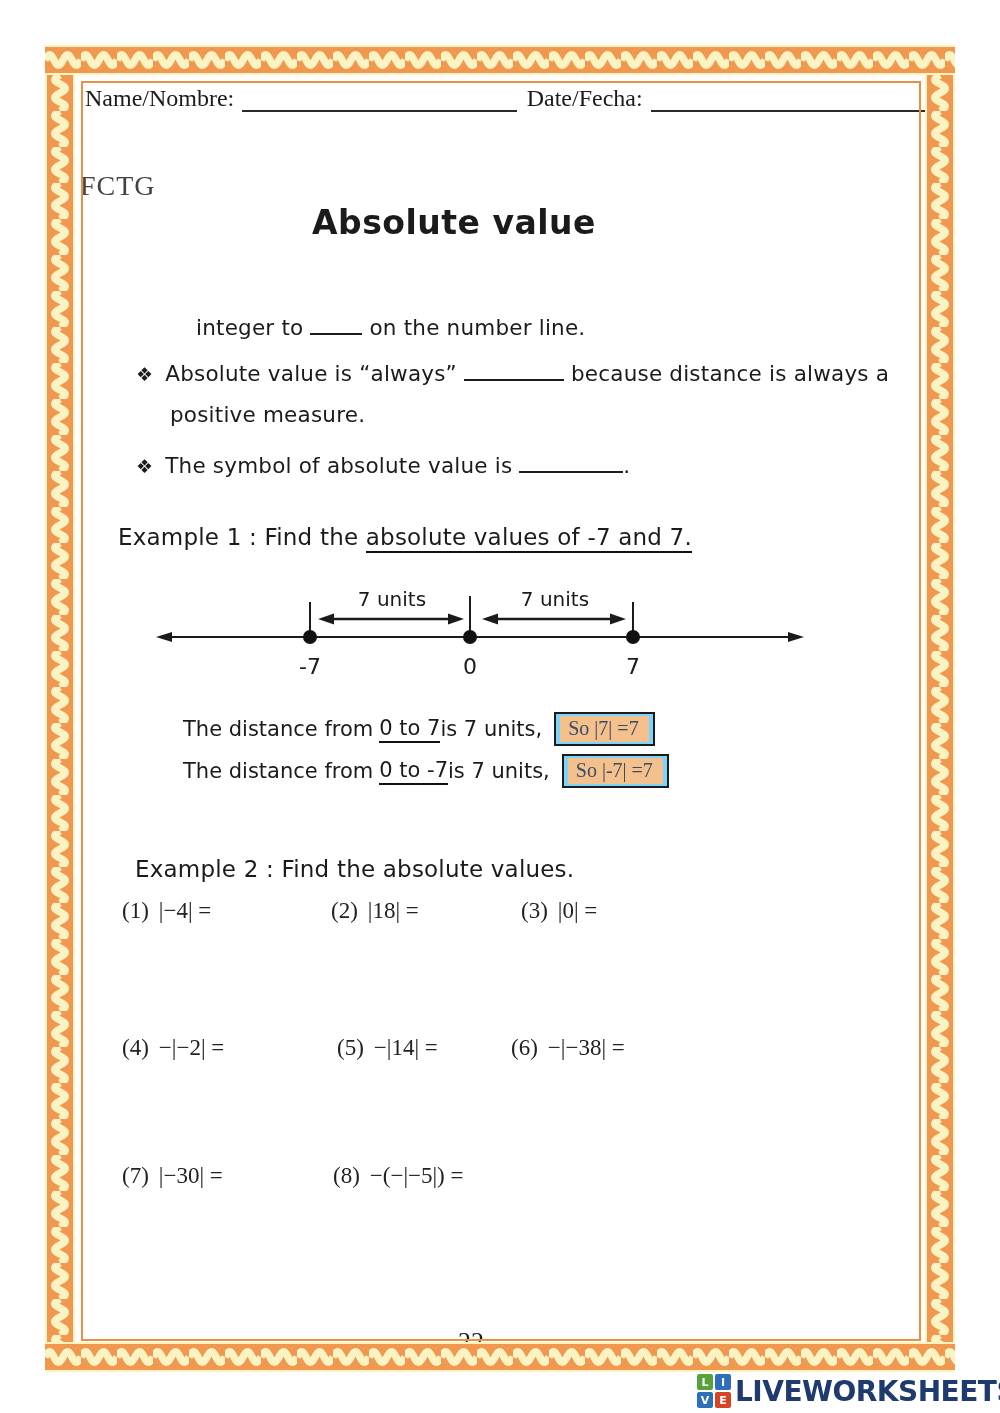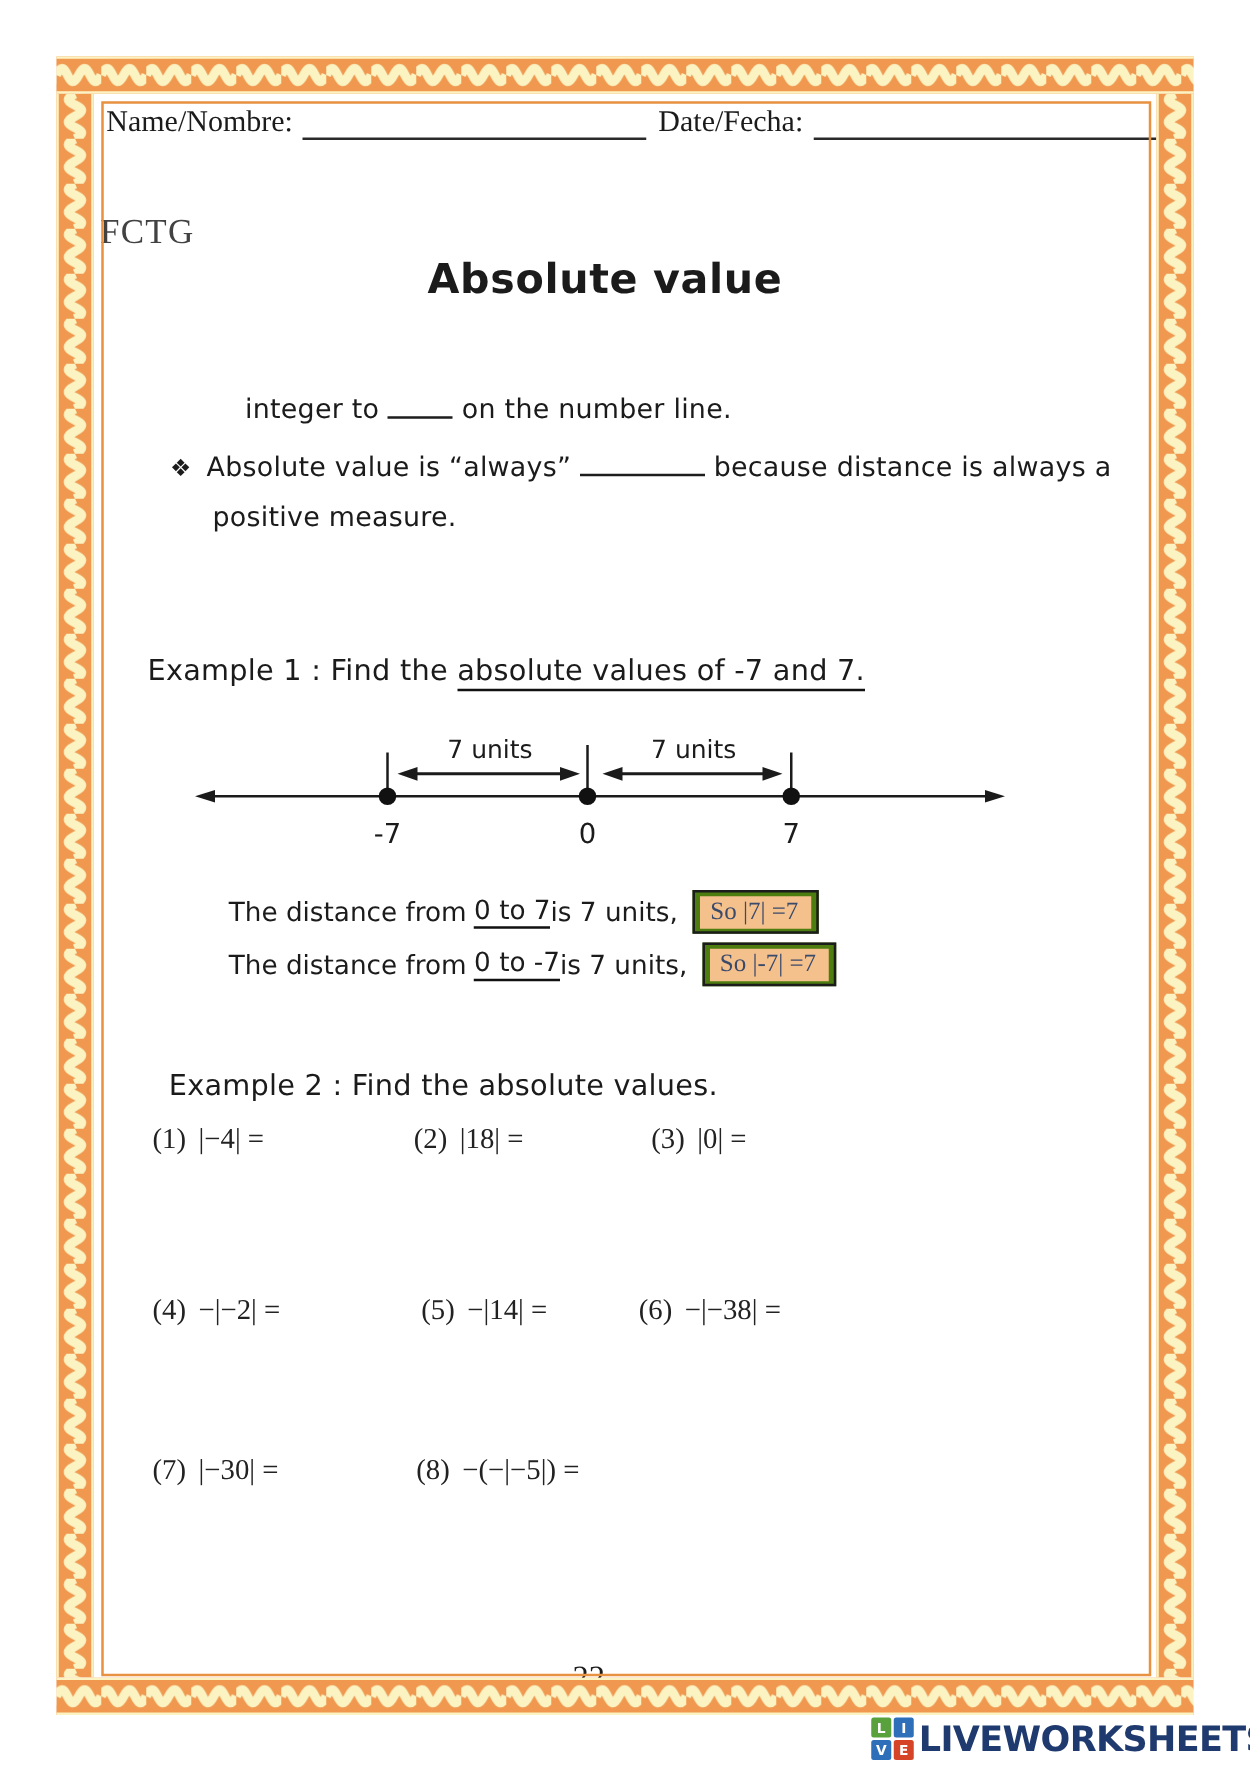--- a/index.html
+++ b/index.html
@@ -11,34 +11,34 @@
   .inner-line{position:absolute;left:81px;top:81px;width:836px;height:1256px;
               border:2px solid #E89140;z-index:4;pointer-events:none;}
   
   .head-row{position:absolute;left:85px;top:84px;width:840px;display:flex;align-items:flex-end;
             font-family:"Liberation Serif","DejaVu Serif",serif;font-size:24px;}
   .head-row .lbl{white-space:nowrap;padding-right:8px;}
   .head-row .wline{flex:1;border-bottom:2px solid #2a2a2a;height:26px;margin-right:10px;}
   .head-row .wline:last-child{margin-right:0;}
   .code{position:absolute;left:80px;top:170px;font-family:"Liberation Serif","DejaVu Serif",serif;
         font-size:28px;letter-spacing:1px;color:#222;opacity:.85;}
-  .title{position:absolute;left:90px;top:203px;width:788px;text-align:center;
+  .title{position:absolute;left:60px;top:203px;width:788px;text-align:center;
          font-size:33px;font-weight:bold;letter-spacing:.5px;}
   
   .b{position:absolute;font-size:21.5px;letter-spacing:.2px;white-space:nowrap;}
   .blank{display:inline-block;border-bottom:2px solid #1d1d1d;height:1em;vertical-align:baseline;}
   .bold-u{font-weight:bold;border-bottom:2.5px solid #111;padding-bottom:1px;}
   .u{border-bottom:2px solid #111;padding-bottom:1px;}
   .star{display:inline-block;margin-right:28px;}
   .diamond{display:inline-block;margin-right:12px;font-size:19px;}
   
   .ex-head{position:absolute;font-size:23px;letter-spacing:.2px;white-space:nowrap;}
   .dist{position:absolute;display:flex;align-items:center;font-size:21px;white-space:nowrap;}
   .dist .gap{display:inline-block;width:6px;}
-  .abox{border:2px solid #1c1c1c;padding:2px 4px;margin-left:12px;background:#4d7c0f;}
+  .abox{border:2px solid #1c1c1c;padding:2px 4px;margin-left:12px;background:#7dd3fc;}
   .abox .hl{display:inline-block;background:#F4C08C;padding:1px 10px 2px 8px;
             font-family:"Liberation Serif","DejaVu Serif",serif;font-size:20px;color:#3A4A6B;}
   
   .prob{position:absolute;font-family:"Liberation Serif","DejaVu Serif",serif;font-size:23px;
         white-space:nowrap;color:#222;}
   .prob .pn{margin-right:10px;}
   
   .pagenum{position:absolute;left:458px;top:1327px;font-family:"Liberation Serif","DejaVu Serif",serif;
            font-size:26px;z-index:1;}
   .lw{position:absolute;left:697px;top:1374px;display:flex;align-items:center;z-index:6;}
@@ -118,20 +118,23 @@
 
   <div class="b" style="left:196px;top:311px;">
     <span>integer to </span><span class="blank" style="width:52px;"></span><span> on the number line.</span>
   </div>
   <div class="b" style="left:136px;top:357px;">
     <span class="diamond">❖</span><span>Absolute value is “always” </span><span class="blank" style="width:100px;"></span><span> because distance is always a</span>
   </div>
   <div class="b" style="left:170px;top:402px;">
     <span>positive measure.</span>
   </div>
+  <div class="b" style="left:136px;top:449px;">
+    <span class="diamond">❖</span><span>The symbol of absolute value is </span><span class="blank" style="width:104px;"></span><span>.</span>
+  </div>
 
   <div class="ex-head" style="left:118px;top:524px;">
     <span>Example 1 : Find the </span><span class="u">absolute values of -7 and 7.</span>
   </div>
 
   <svg style="position:absolute;left:150px;top:578px;" width="660" height="105">
 
     <line x1="14" y1="59" x2="646" y2="59" stroke="#1b1b1b" stroke-width="2"></line>
     <polygon points="6,59 22,54 22,64" fill="#1b1b1b"></polygon>
     <polygon points="654,59 638,54 638,64" fill="#1b1b1b"></polygon>

